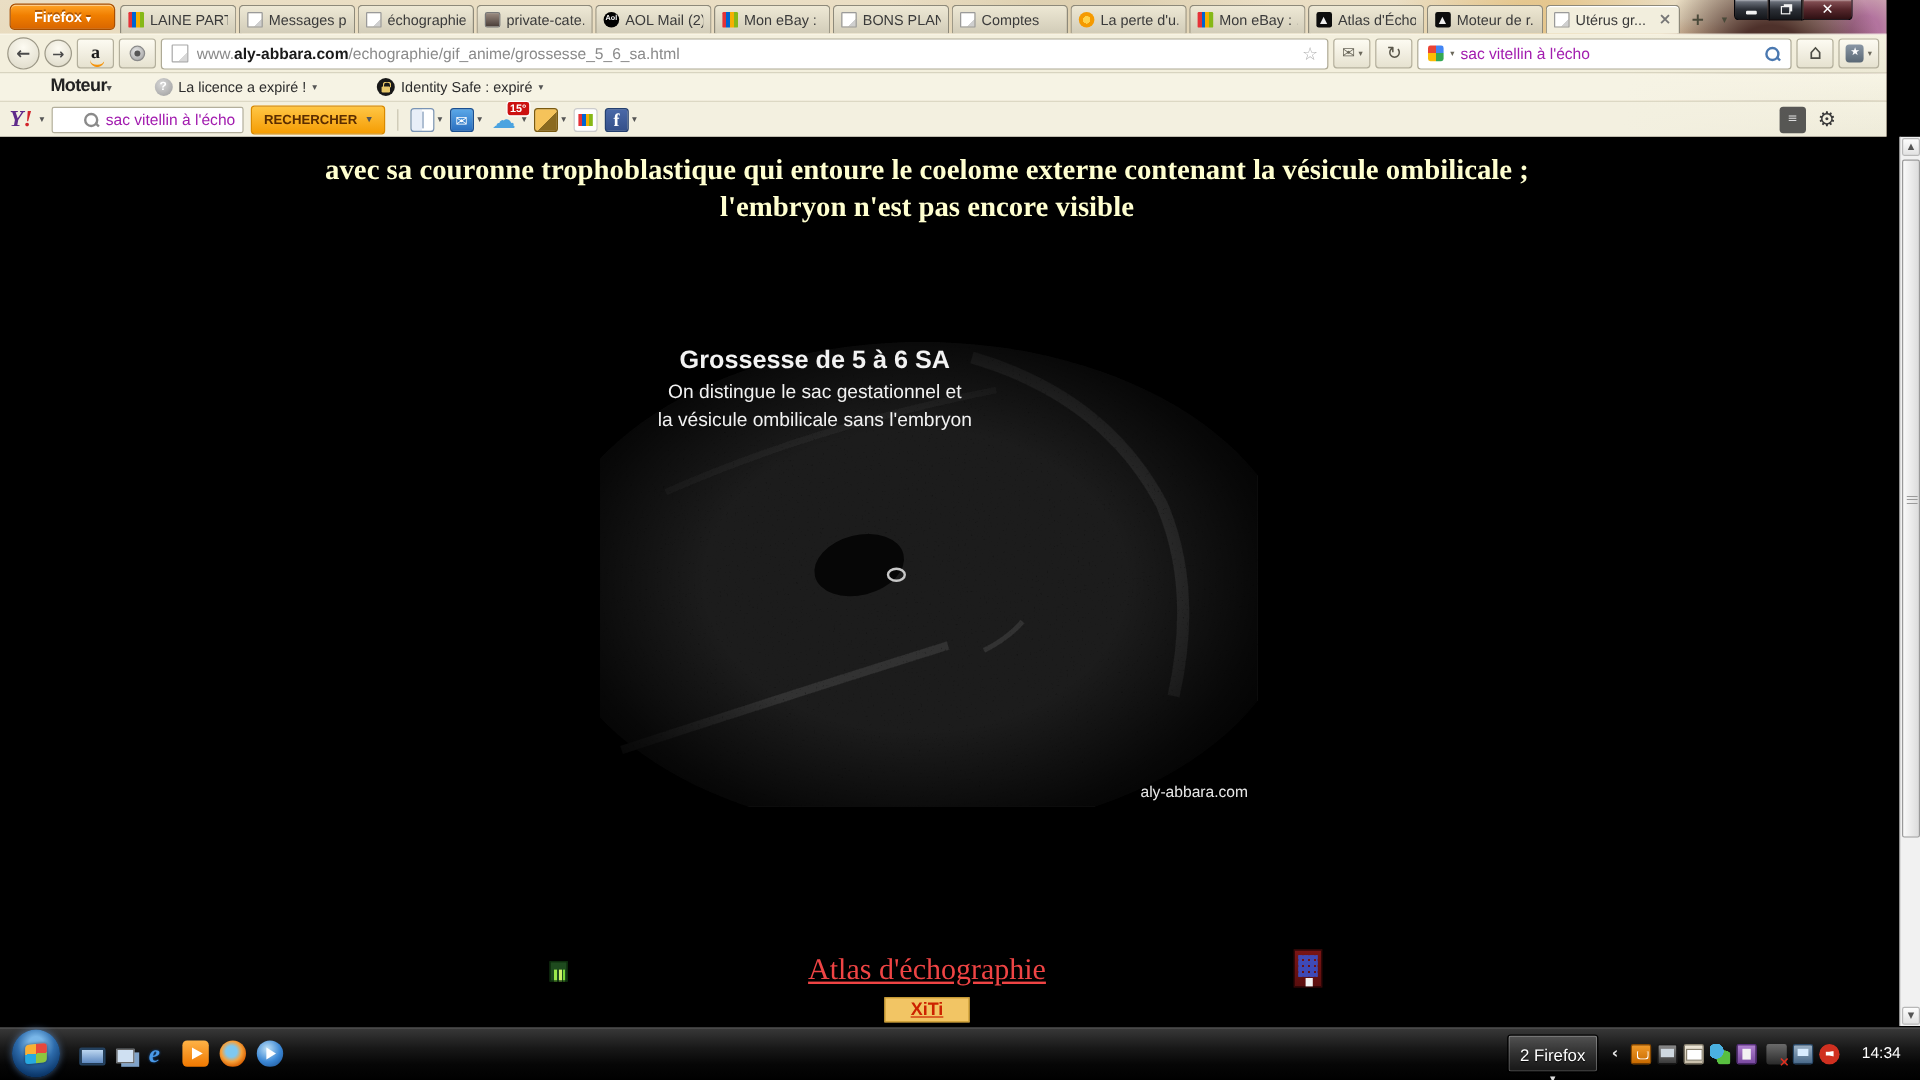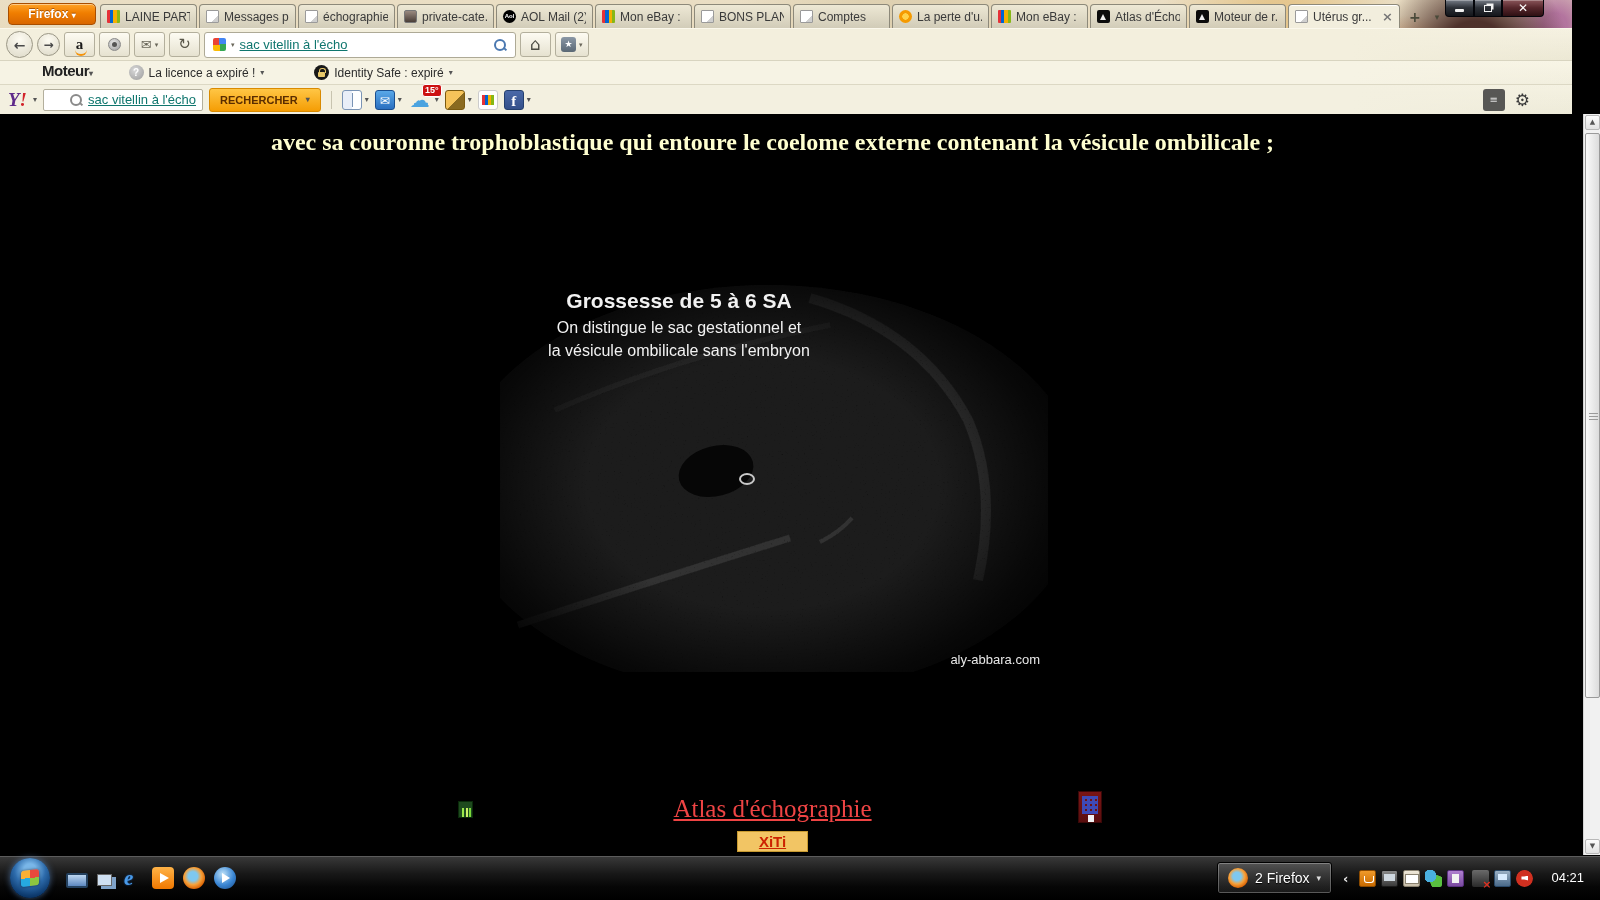--- a/index.html
+++ b/index.html
@@ -82,21 +82,21 @@
 
   .mail-btn { gap:3px; padding:0 5px; }
   .mail-glyph { font:13px/13px "DejaVu Sans",sans-serif; color:#6a675a; }
   .mini-caret { font:7px/10px "DejaVu Sans",sans-serif; color:#6a675a; }
   .reload-glyph { font:15px/15px "DejaVu Sans",sans-serif; color:#5a574a; }
 
   .searchbox { flex:0 0 312px; height:26px; background:#fff; border:1px solid #aeaa96; border-radius:3px;
     display:flex; align-items:center; padding:0 8px; gap:5px; cursor:text; }
   .g-ico { width:13px; height:13px; border-radius:2px; flex:0 0 13px;
     background:conic-gradient(#4285f4 0 90deg,#34a853 0 180deg,#fbbc05 0 270deg,#ea4335 0); }
-  .search-text { font:13px/24px "Liberation Sans",sans-serif; color:#0f766e; white-space:nowrap;text-decoration:underline; }
+  .search-text { font:13px/24px "Liberation Sans",sans-serif; color:#a21caf; white-space:nowrap; }
   .mag { margin-left:auto; position:relative; width:14px; height:14px; cursor:pointer; }
   .mag::before { content:""; position:absolute; left:1px; top:1px; width:8px; height:8px; border:2px solid #4a78b0; border-radius:50%; }
   .mag::after { content:""; position:absolute; left:10px; top:10px; width:4px; height:2px; background:#4a78b0; transform:rotate(45deg); }
   .home-glyph { font:17px/17px "DejaVu Sans",sans-serif; color:#4c4c44; }
   .bm-star { width:15px; height:15px; border-radius:3px; background:linear-gradient(#8a97a5,#5a6875); color:#fff;
     font:9px/15px "DejaVu Sans",sans-serif; text-align:center; }
 
   
   .nortonbar { height:24px; display:flex; align-items:center; gap:8px; padding-left:42px;
     background:linear-gradient(90deg, rgba(246,243,228,1) 0 86%, rgba(246,243,228,.5) 94%, rgba(246,243,228,.1) 100%),
@@ -195,21 +195,21 @@
   .ql-internet-explorer::before { content:"e"; font:italic bold 21px/22px "Liberation Serif",serif; color:#4a9ae8; text-shadow:0 0 2px #1a5ba8; position:absolute; left:3px; }
   .ql-media-player { background:linear-gradient(#ffb347,#f07800); border-radius:4px; }
   .ql-media-player::before { content:""; position:absolute; left:8px; top:6px; border-left:9px solid #fff; border-top:5px solid transparent; border-bottom:5px solid transparent; }
   .ql-firefox { background:radial-gradient(circle at 45% 42%,#7ec8f0 0 26%,#f6a23c 48%,#d95f00 74%,#a34400); border-radius:50%; }
   .ql-windows-media-player { background:radial-gradient(circle at 40% 32%,#bfe2f8,#3a86d4 55%,#1a4a85); border-radius:50%; }
   .ql-windows-media-player::before { content:""; position:absolute; left:8px; top:6px; border-left:8px solid #fff; border-top:5px solid transparent; border-bottom:5px solid transparent; }
 
   .tb-right { margin-left:auto; display:flex; align-items:center; gap:8px; }
   .fx-group { display:flex; align-items:center; gap:7px; height:32px; padding:0 10px; border-radius:3px;
     background:linear-gradient(rgba(130,130,130,.45),rgba(40,40,40,.55)); border:1px solid #000;
-    box-shadow:inset 0 0 0 1px rgba(255,255,255,.28); cursor:pointer; }
+    box-shadow:inset 0 0 0 1px rgba(255,255,255,.28); cursor:pointer;flex-direction:column; }
   .fx-ico-sm { width:20px; height:20px; border-radius:50%; background:radial-gradient(circle at 45% 42%,#7ec8f0 0 26%,#f6a23c 48%,#d95f00 74%,#a34400); }
   .fx-group-label { color:#fff; font:14px/18px "Liberation Sans",sans-serif; text-shadow:0 1px 1px #000; }
   .fx-group-caret { color:#ddd; font:9px/10px "DejaVu Sans",sans-serif; }
   .tray-chev { color:#e8e8e8; font:bold 13px/13px "DejaVu Sans",sans-serif; cursor:pointer; padding:0 3px; }
   .tray-row { display:flex; align-items:center; gap:5px; }
   .tray { width:17px; height:17px; display:inline-block; position:relative; cursor:pointer; border-radius:2px; }
   .tray-java { background:linear-gradient(#f09a2a,#c86a00); border:1px solid #8a4a00; }
   .tray-java::before { content:""; position:absolute; left:4px; top:5px; width:8px; height:6px; border:1.5px solid #fff; border-top:none; border-radius:0 0 3px 3px; }
   .tray-display { background:linear-gradient(#8a8a8a,#3a3a3a); border:1px solid #1a1a1a; }
   .tray-display::before { content:""; position:absolute; inset:3px 2px 5px 2px; background:#cfd8e0; }
@@ -314,20 +314,25 @@
       <div class="nav-round fwd">
           <span>→</span>
         </div>
       <div class="nav-sq">
           <span class="amazon-a">a</span>
         </div>
       <div class="nav-sq">
           <span class="bubble-ico"></span>
         </div>
 
+      <div class="urlbar">
+        <span class="url-favicon"></span>
+        <span class="url-text"><span>www.</span><b>aly-abbara.com</b><span>/echographie/gif_anime/grossesse_5_6_sa.html</span></span>
+        <span class="url-star">☆</span>
+      </div>
 
       <div class="nav-sq mail-btn">
         <span class="mail-glyph">✉</span>
         <span class="mini-caret">▾</span>
       </div>
       <div class="nav-sq">
           <span class="reload-glyph">↻</span>
         </div>
 
       <div class="searchbox">
@@ -398,20 +403,21 @@
         <span class="y-list">≡</span>
         <span class="y-gear">⚙</span>
       </span>
     </div>
   </div>
 
   <div class="content">
     <div class="page-inner">
       <div class="headings">
         <div class="h-sub">avec sa couronne trophoblastique qui entoure le coelome externe contenant la vésicule ombilicale ;</div>
+        <div class="h-sub">l'embryon n'est pas encore visible</div>
       </div>
 
       <div class="us-wrap">
         <svg width="548" height="392" viewBox="0 0 548 392">
           <defs>
             <filter id="spk" x="-10%" y="-10%" width="120%" height="120%">
               <feTurbulence type="fractalNoise" baseFrequency="0.55" numOctaves="3" seed="11" result="n"></feTurbulence>
               <feColorMatrix in="n" type="luminanceToAlpha" result="na"></feColorMatrix>
               <feComposite in="SourceGraphic" in2="na" operator="arithmetic" k1="2.4" k2="0.04" k3="0" k4="0"></feComposite>
             </filter>
@@ -482,17 +488,17 @@
           <span class="tray tray-display"></span>
           <span class="tray tray-mail"></span>
           <span class="tray tray-sync"></span>
           <span class="tray tray-notes"></span>
         </div>
       <div class="tray-row">
           <span class="tray tray-power"></span>
           <span class="tray tray-network"></span>
           <span class="tray tray-volume-muted"></span>
         </div>
-      <span class="clock">04:21</span>
+      <span class="clock">14:34</span>
     </div>
   </div>
 
 </div>
 
 </body></html>

